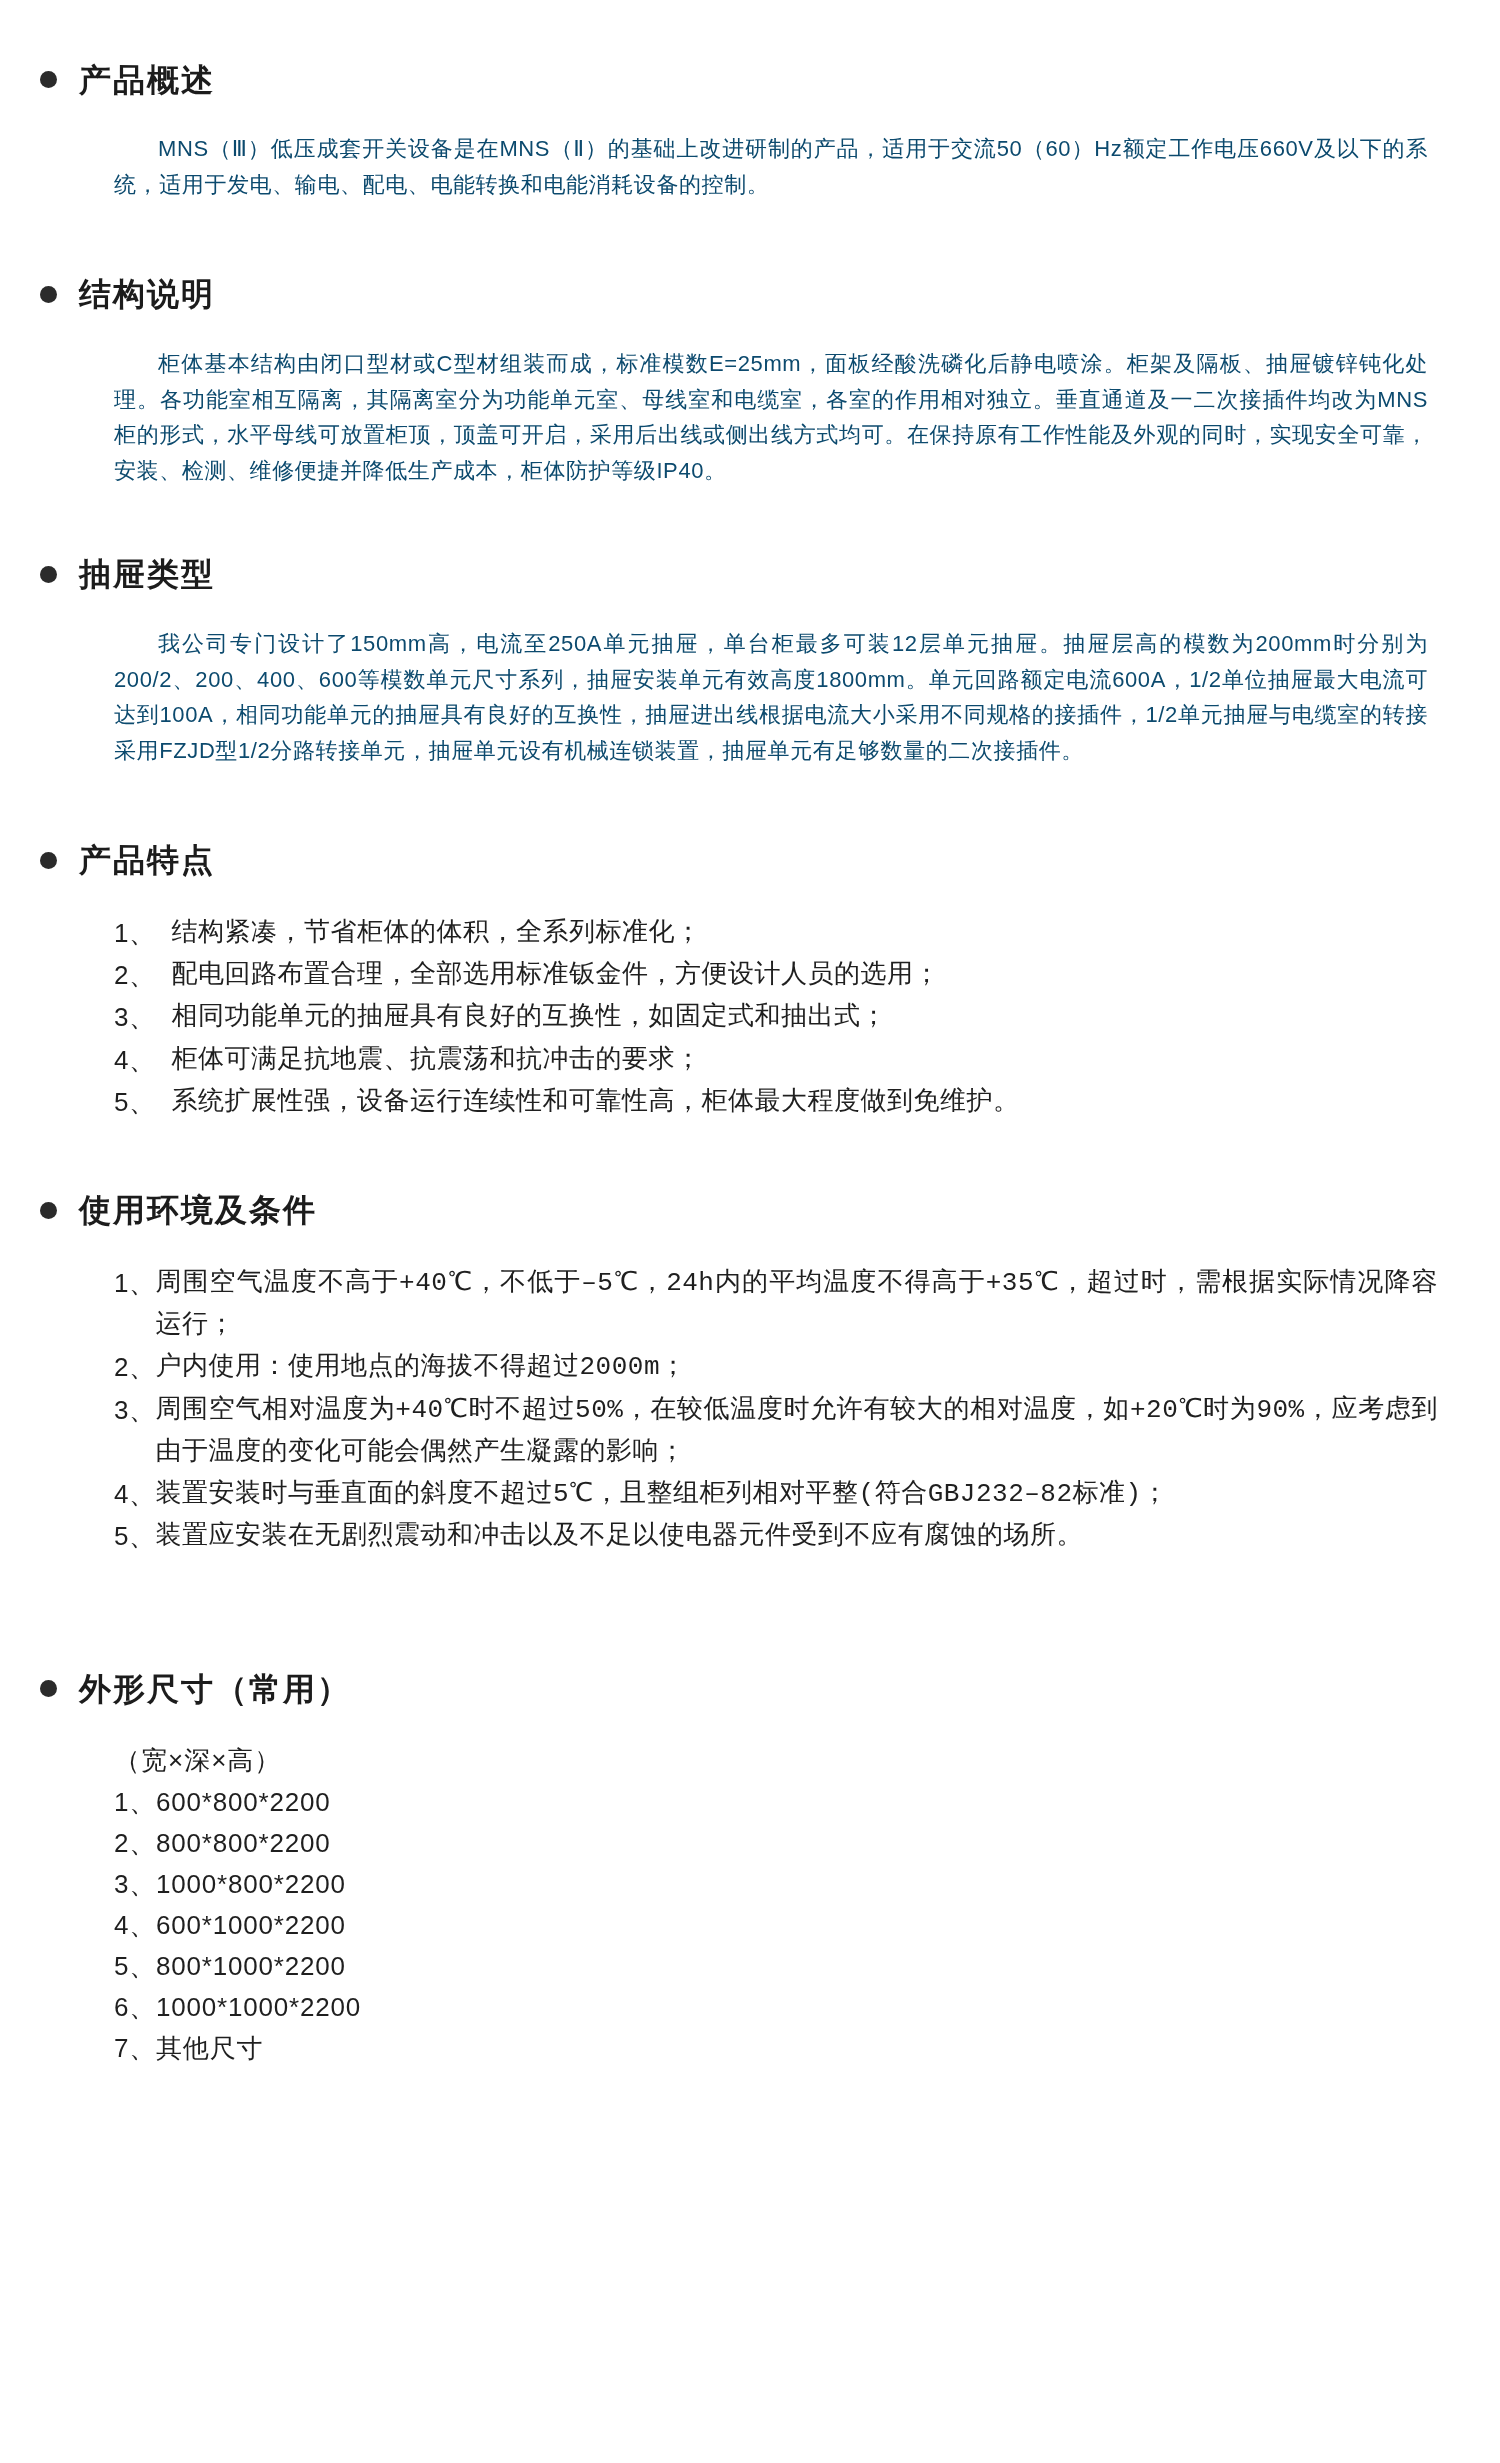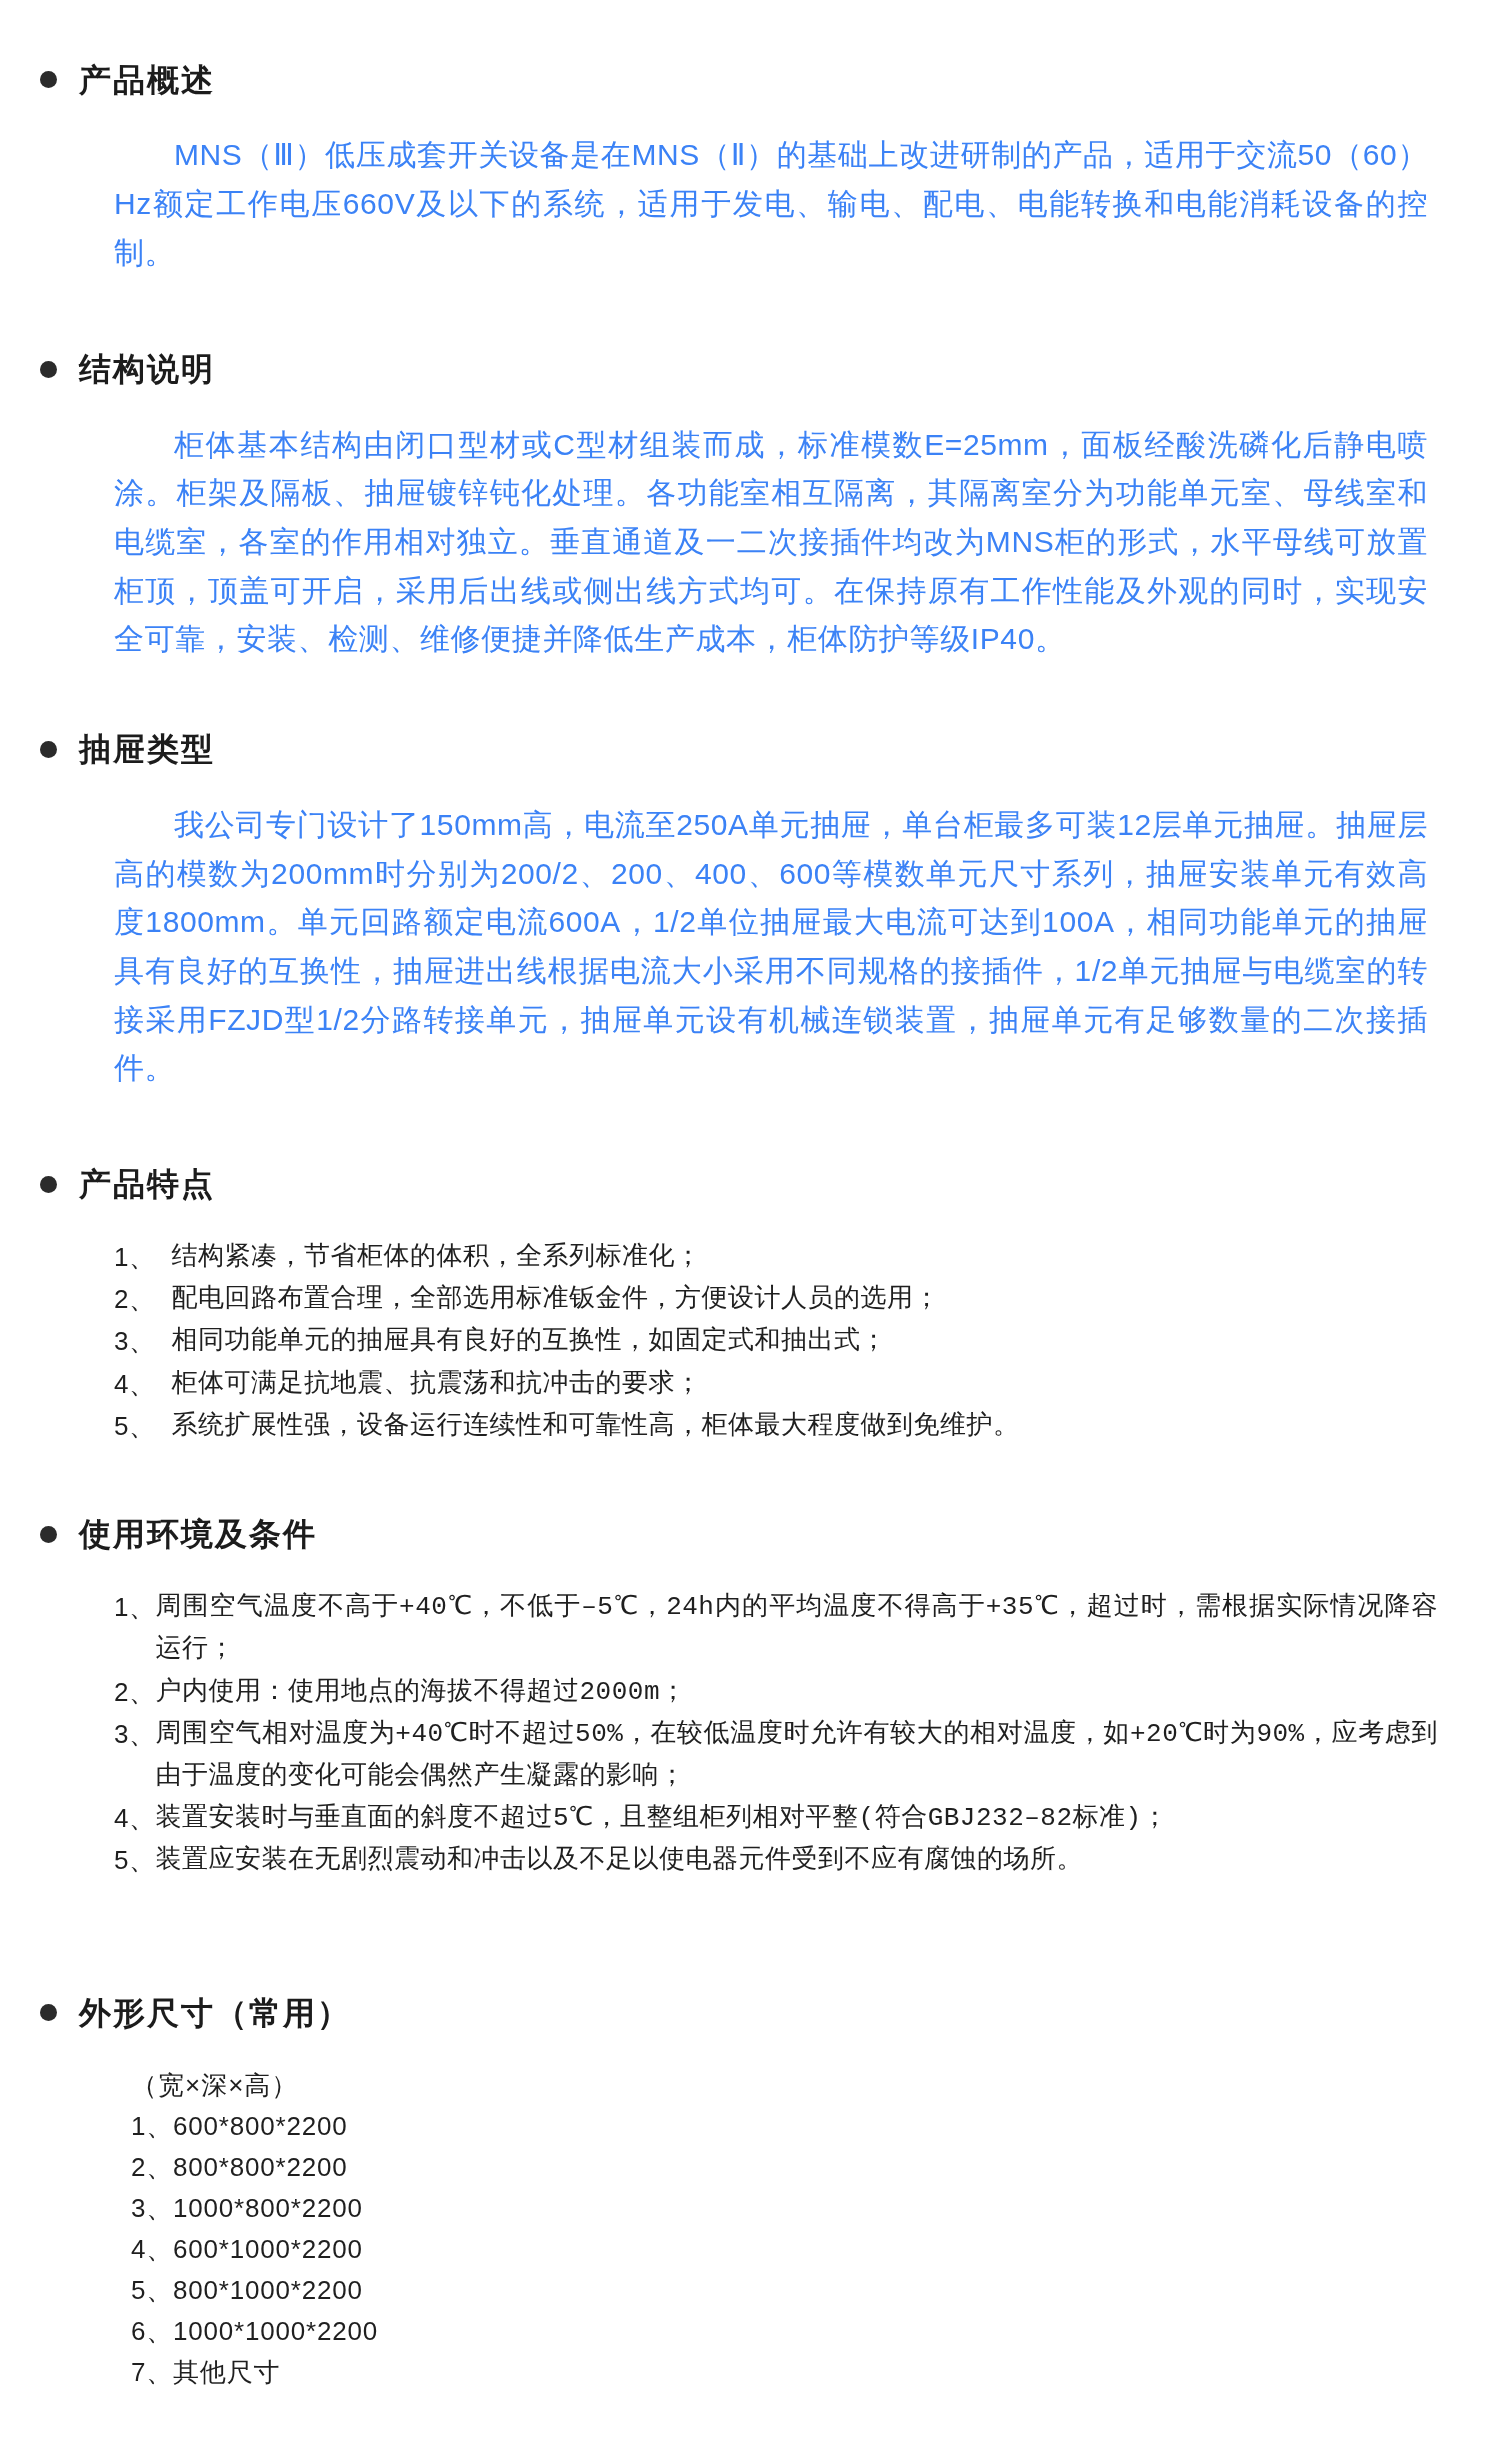--- a/index.html
+++ b/index.html
@@ -44,26 +44,26 @@
   .section-title {
     font-size: 32px;
     font-weight: bold;
     letter-spacing: 2px;
     line-height: 1.2;
     color: #1c1c1c;
   }
 
   
   .para {
-    font-size: 30px;
+    font-size: 22px;
     line-height: 1.62;
     letter-spacing: 0.6px;
     text-align: justify;
     text-justify: inter-ideograph;
-    color: #3b82f6;
+    color: #0c4a6e;
     margin: 4px 0 0 78px;
     padding-right: 10px;
     text-indent: 2em;
   }
 
   
   .numlist {
     margin: 6px 0 0 78px;
     padding: 0;
     list-style: none;
@@ -99,21 +99,20 @@
   .dims {
     margin: 4px 0 0 78px;
     padding: 0;
     list-style: none;
   }
   .dims li {
     font-size: 26px;
     line-height: 1.58;
     letter-spacing: 0.8px;
     color: #1f1f1f;
-    margin-left: 17px;
   }
   .dims li.header-line {
     letter-spacing: 1px;
   }
 
   
   #sec-overview { margin-bottom: 46px; }
   #sec-structure { }
   #sec-drawer { margin-bottom: 46px; }
   #sec-features { margin-bottom: 42px; }

